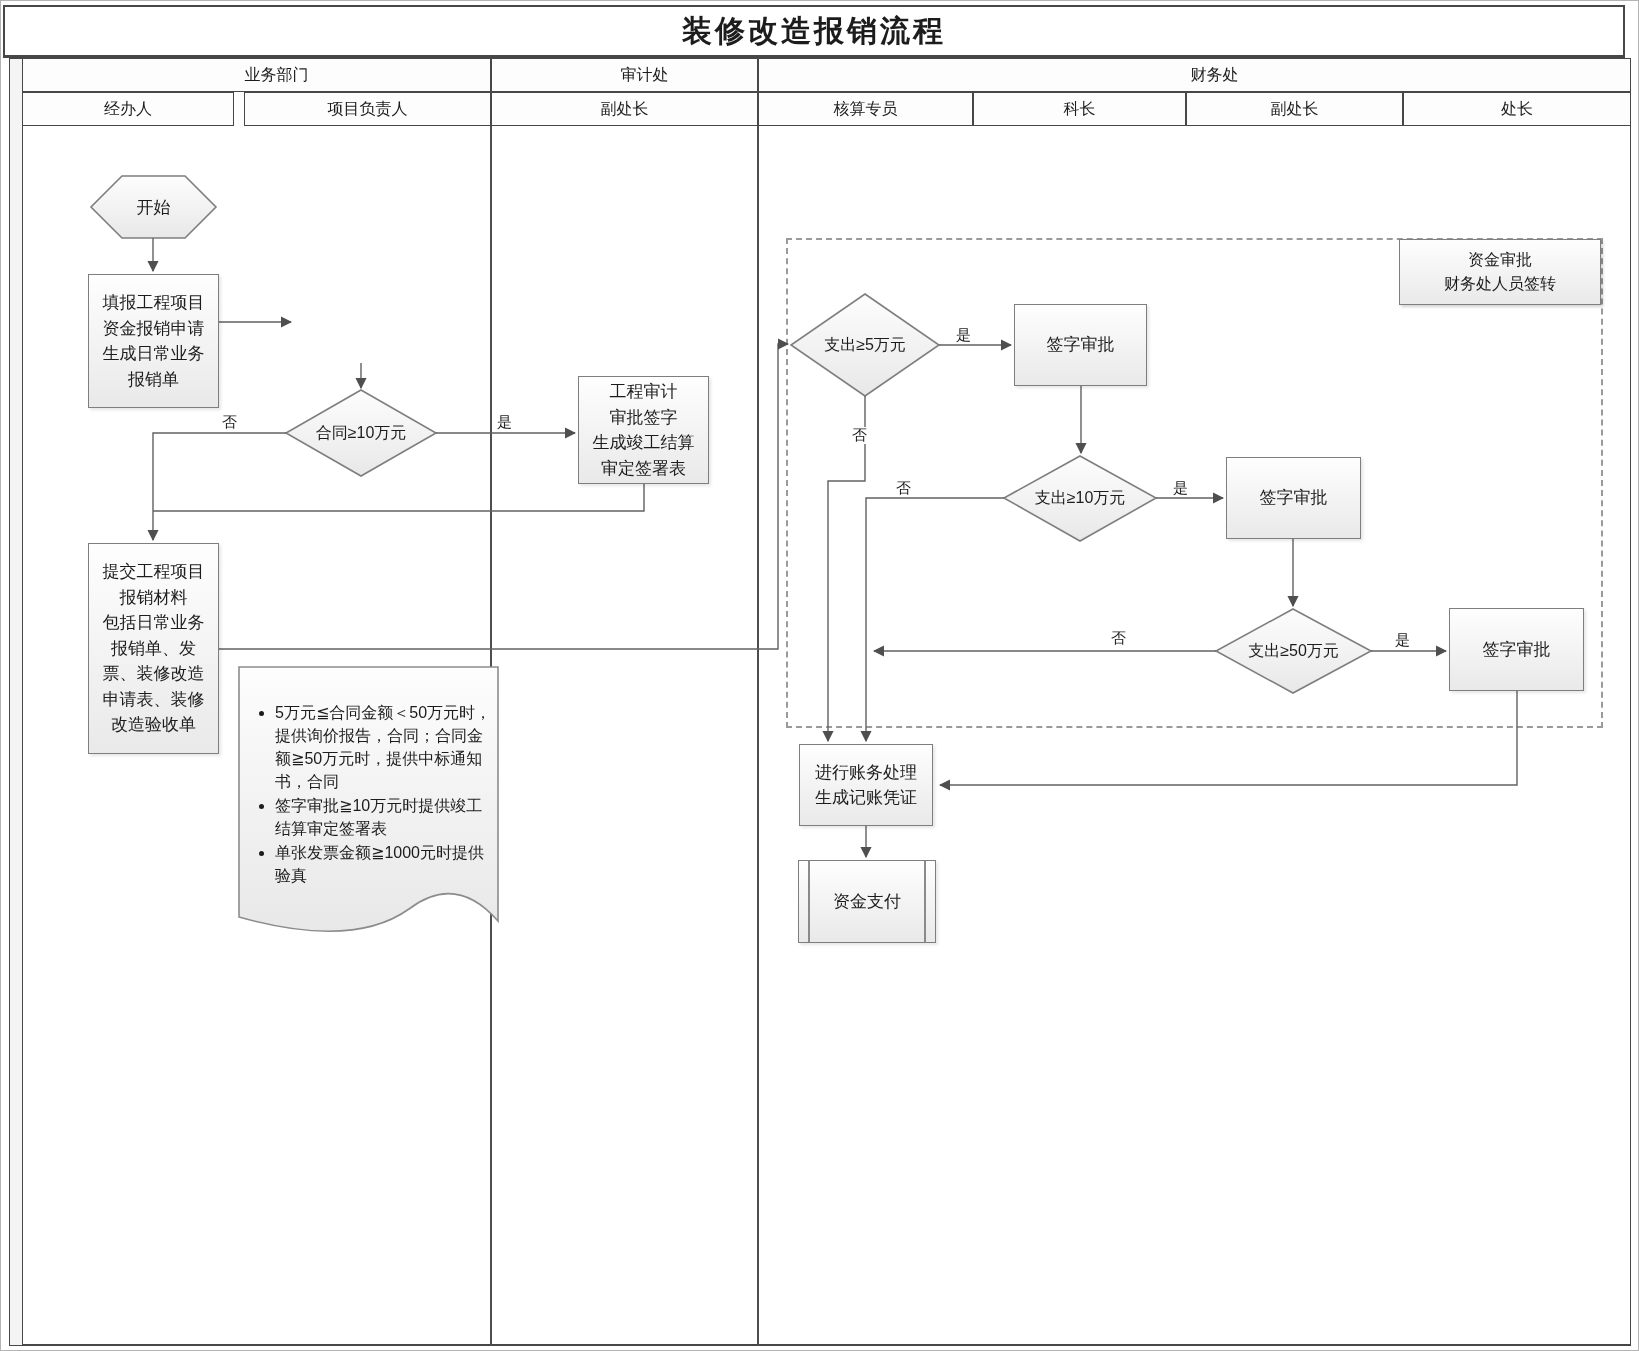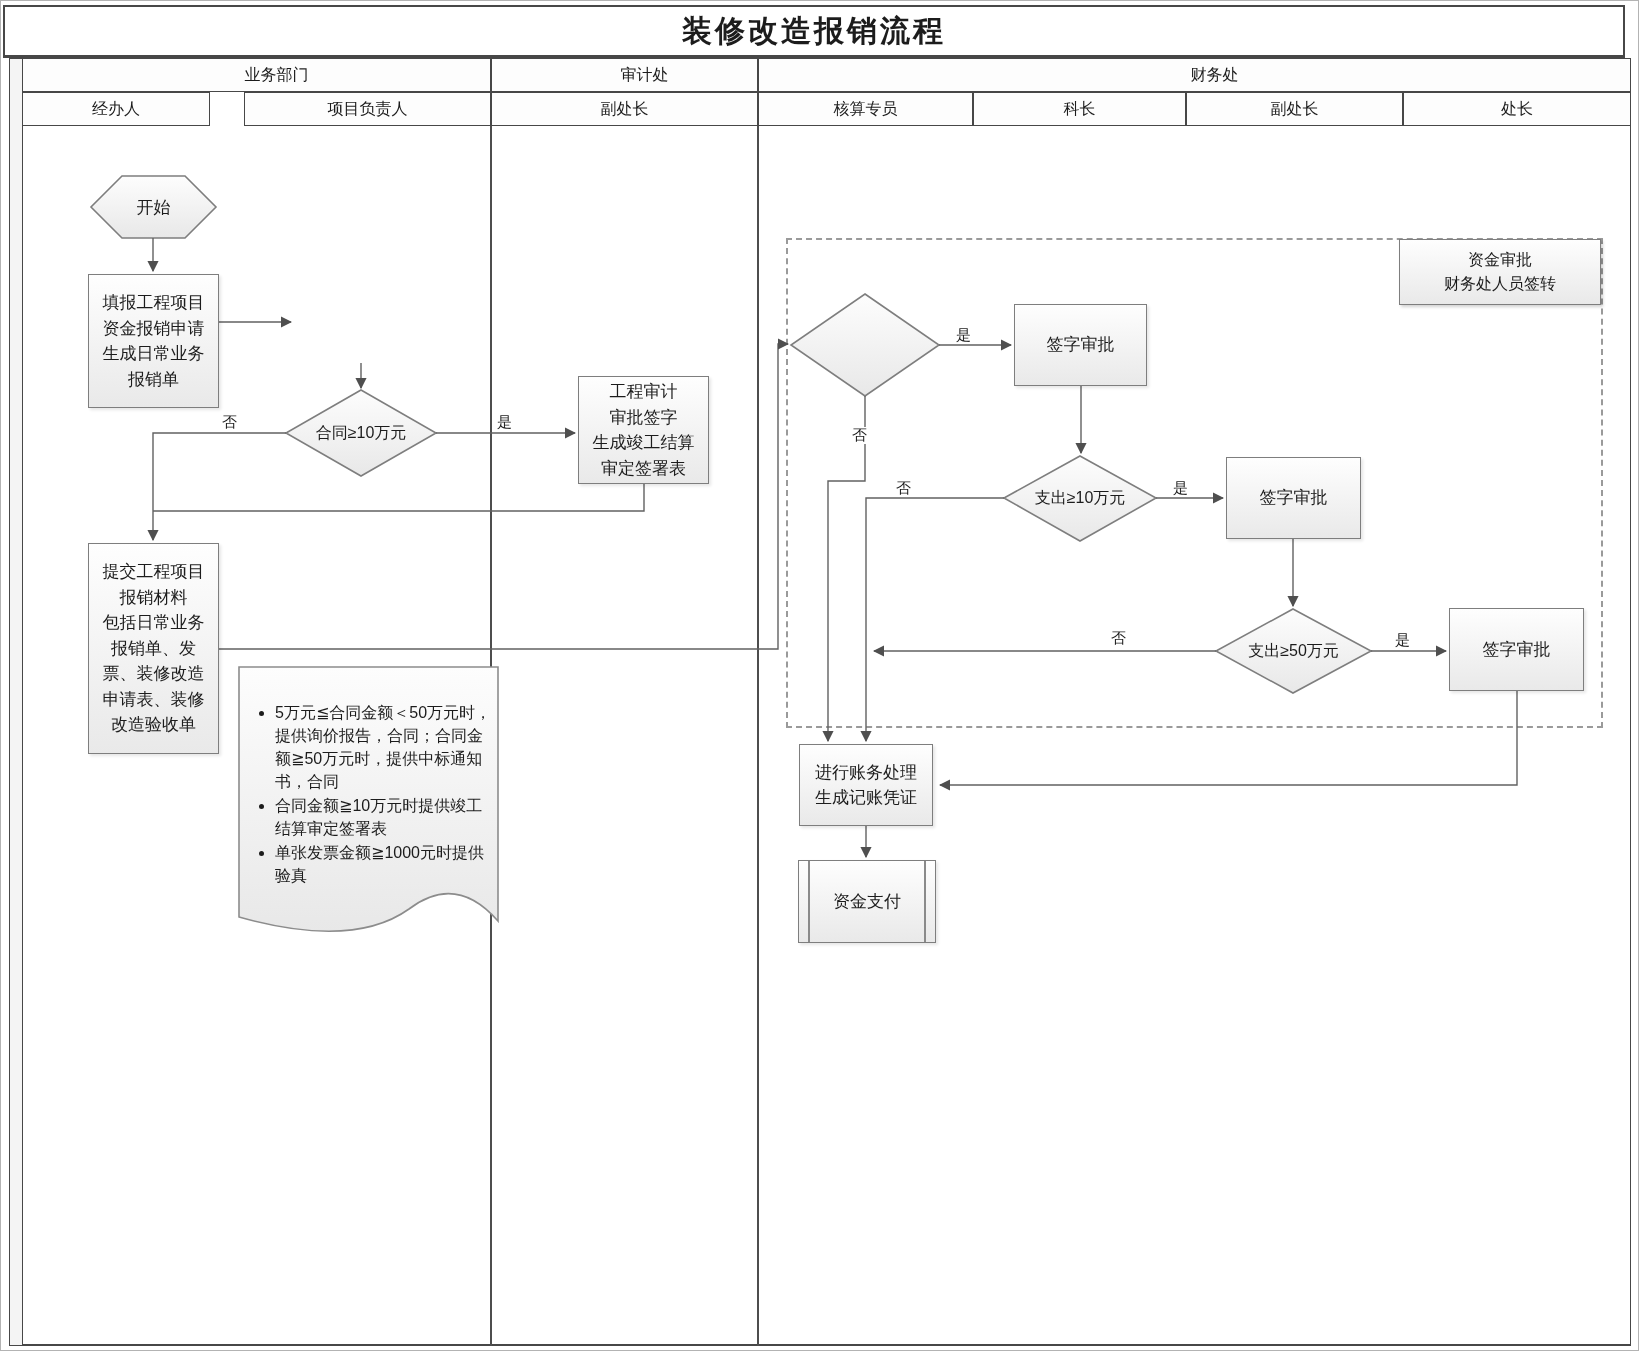--- a/index.html
+++ b/index.html
@@ -63,21 +63,21 @@
   <div class="abs title-bar">
     <span class="title-text">装修改造报销流程</span>
   </div>
 
   <div class="abs side-strip"></div>
 
   <div class="abs hdr-cell row1" style="left:21px;width:469px;">业务部门</div>
   <div class="abs hdr-cell row1" style="left:490px;width:267px;">审计处</div>
   <div class="abs hdr-cell row1" style="left:757px;width:873px;">财务处</div>
 
-  <div class="abs hdr-cell row2" style="left:21px;width:188px;">经办人</div>
+  <div class="abs hdr-cell row2" style="left:21px;width:212px;">经办人</div>
   <div class="abs hdr-cell row2" style="left:243px;width:247px;">项目负责人</div>
   <div class="abs hdr-cell row2" style="left:490px;width:267px;">副处长</div>
   <div class="abs hdr-cell row2" style="left:757px;width:215px;font-family:Liberation Serif, serif;">核算专员</div>
   <div class="abs hdr-cell row2" style="left:972px;width:213px;">科长</div>
   <div class="abs hdr-cell row2" style="left:1185px;width:217px;">副处长</div>
   <div class="abs hdr-cell row2" style="left:1402px;width:228px;">处长</div>
 
   <div class="abs content-frame"></div>
   <div class="abs lane-line" style="left:489px;"></div>
   <div class="abs lane-line" style="left:756px;"></div>
@@ -146,27 +146,28 @@
   <div class="abs node n-account">进行账务处理
 生成记账凭证</div>
   <div class="abs node n-payment">
     <div class="payment-inner" style="left:9px;"></div>
     <div class="payment-inner" style="right:9px;"></div>
     <span>资金支付</span>
   </div>
 
   <div class="abs shape-label t-start">开始</div>
   <div class="abs shape-label t-d1">合同≥10万元</div>
+  <div class="abs shape-label t-d2">支出≥5万元</div>
   <div class="abs shape-label t-d3">支出≥10万元</div>
   <div class="abs shape-label t-d4">支出≥50万元</div>
 
   <div class="abs note-text">
     <ul>
       <li>5万元≦合同金额＜50万元时，提供询价报告，合同；合同金额≧50万元时，提供中标通知书，合同</li>
-      <li>合同金额≧10万元时提供竣工结算审定签署表</li>
+      <li>签字审批≧10万元时提供竣工结算审定签署表</li>
       <li>单张发票金额≧1000元时提供验真</li>
     </ul>
   </div>
 
   <span class="abs edge-label" style="left:219px;top:413px;">否</span>
   <span class="abs edge-label" style="left:494px;top:413px;">是</span>
   <span class="abs edge-label" style="left:953px;top:326px;">是</span>
   <span class="abs edge-label" style="left:849px;top:426px;">否</span>
   <span class="abs edge-label" style="left:893px;top:479px;">否</span>
   <span class="abs edge-label" style="left:1170px;top:479px;">是</span>

